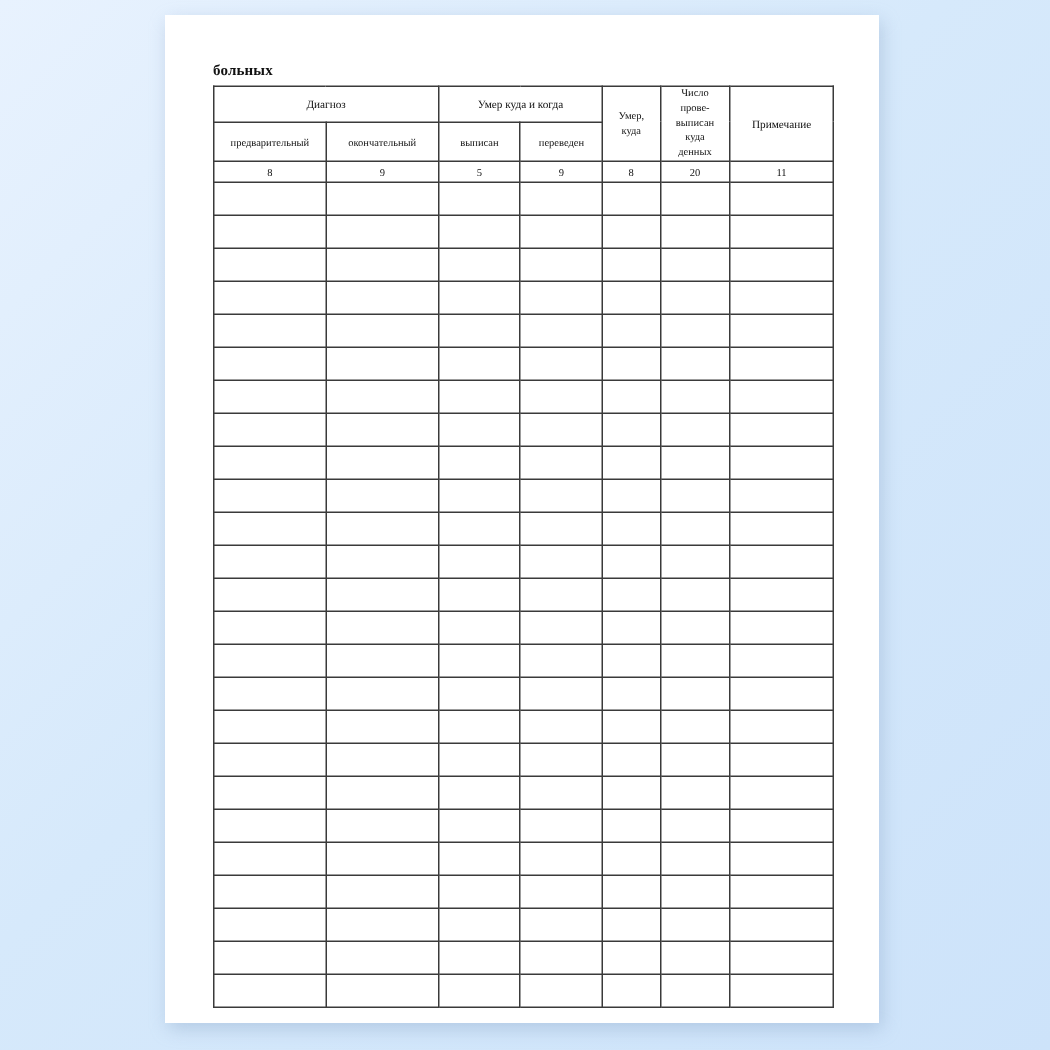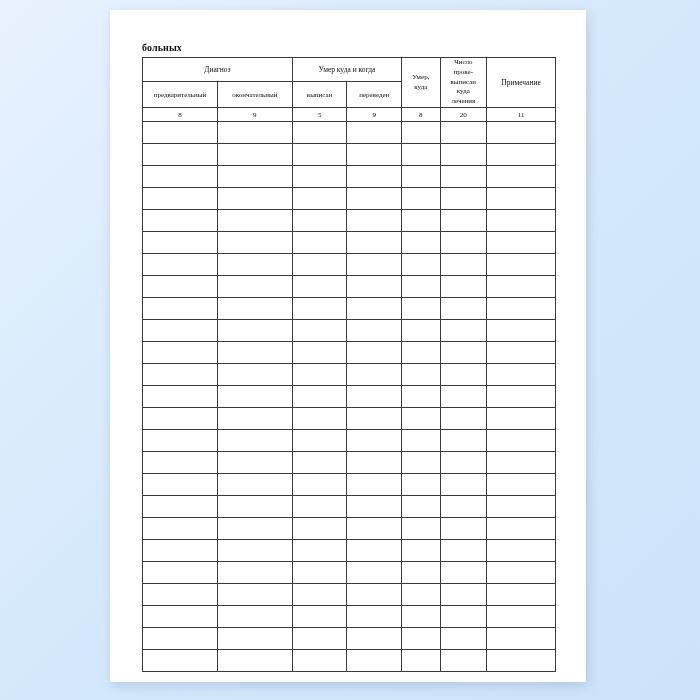--- a/index.html
+++ b/index.html
@@ -117,21 +117,21 @@
           <td colspan="2">Умер куда и когда</td>
           <td rowspan="2" class="hdr-tall">
             <span class="multiline">Умер,</span>
             <span class="multiline">куда</span>
           </td>
           <td rowspan="2" class="hdr-tall">
             <span class="multiline">Число</span>
             <span class="multiline">прове-</span>
             <span class="multiline">выписан</span>
             <span class="multiline">куда</span>
-            <span class="multiline">лечения</span>
+            <span class="multiline">денных</span>
           </td>
           <td rowspan="2">Примечание</td>
         </tr>
         <tr class="hdr-sub">
           <td>предварительный</td>
           <td>окончательный</td>
           <td>выписан</td>
           <td>переведен</td>
         </tr>
         <tr class="numrow">

